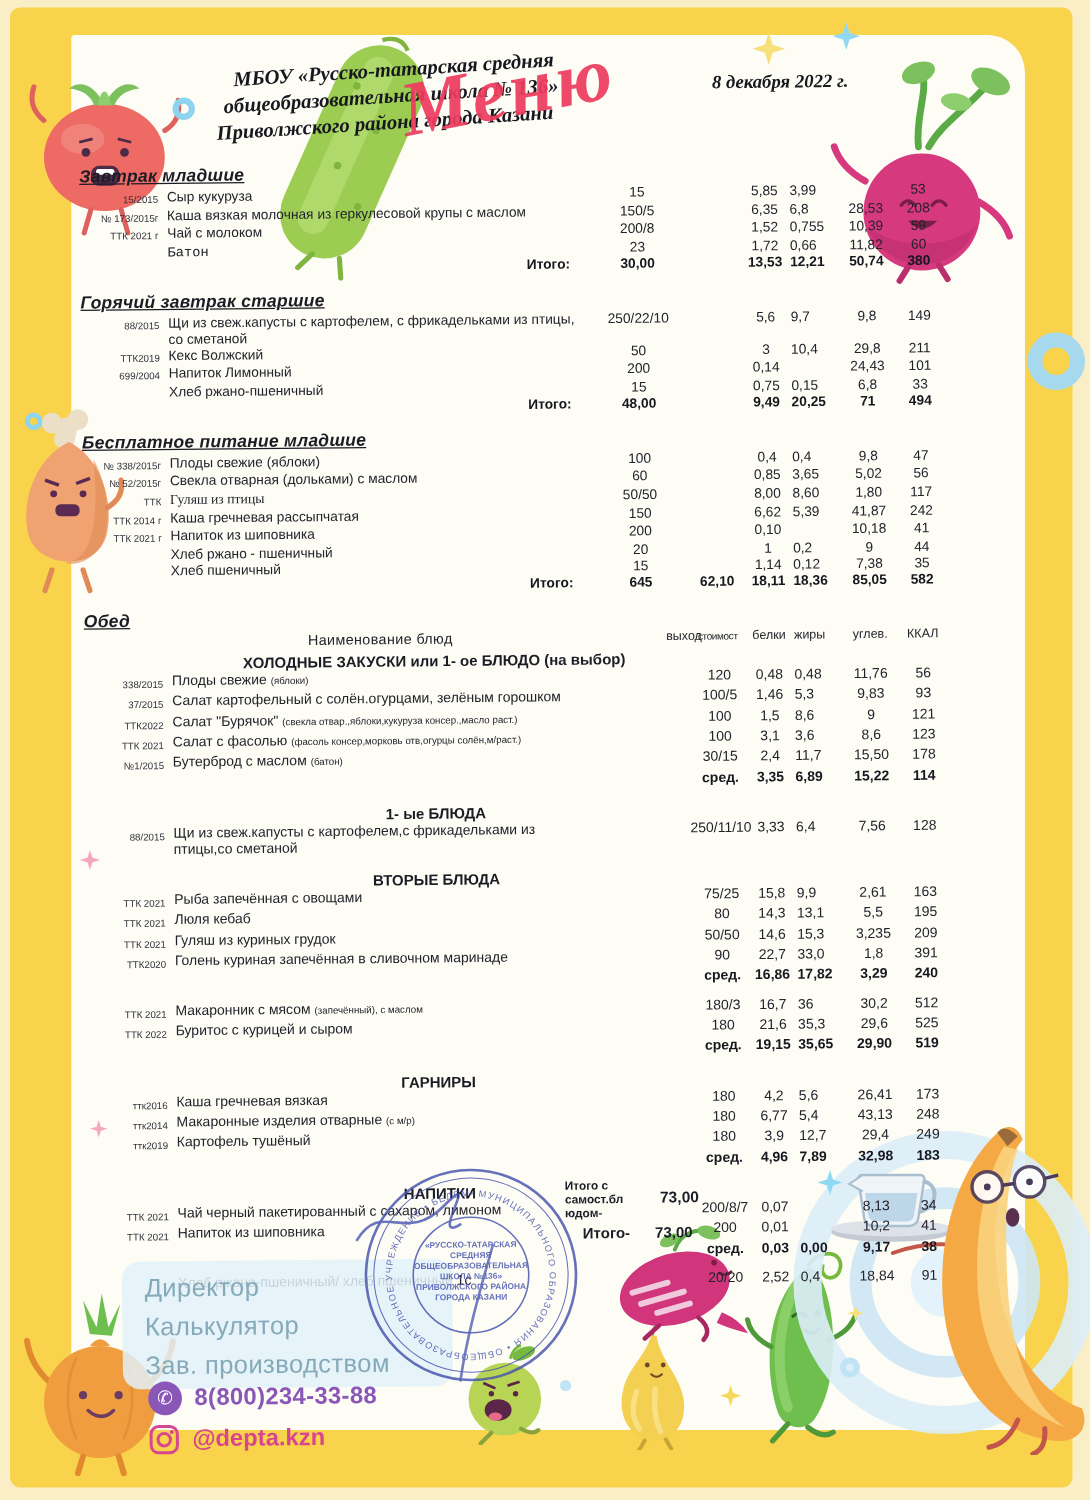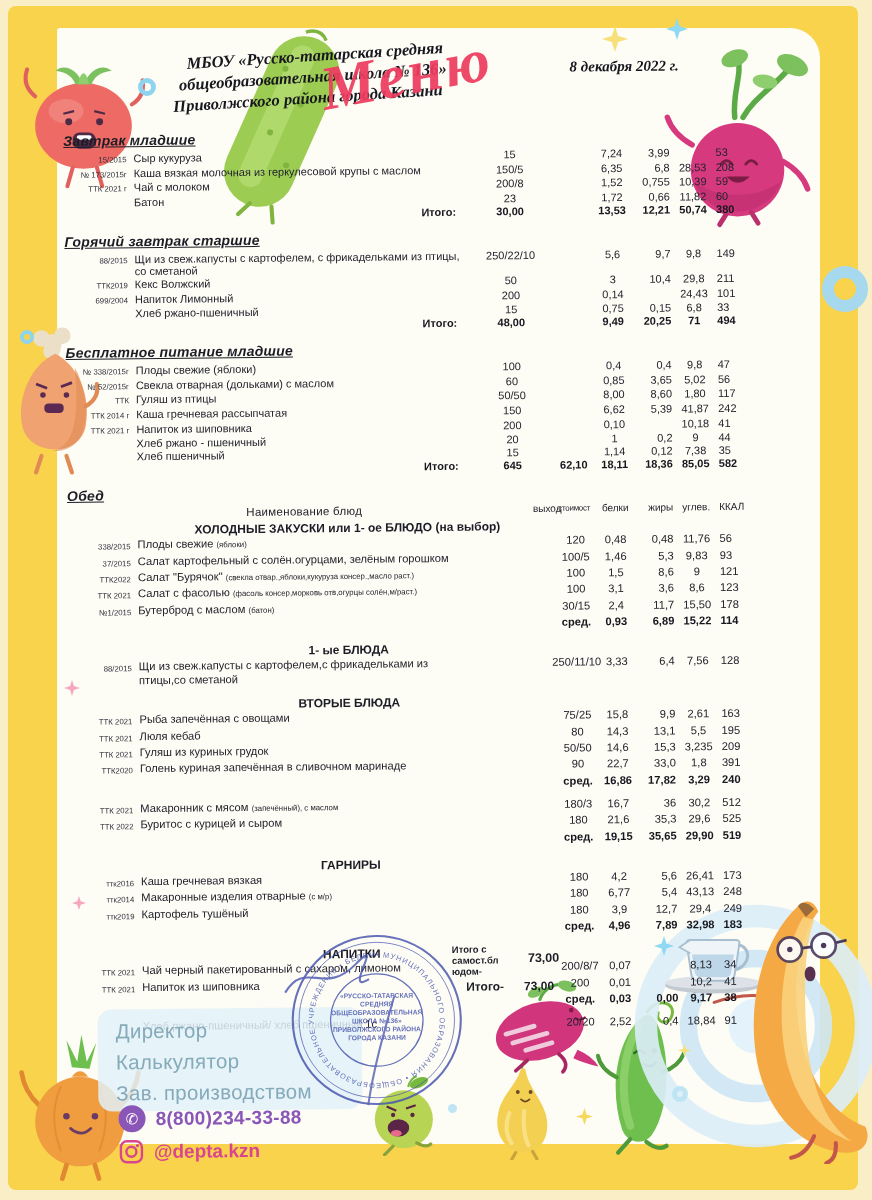--- a/index.html
+++ b/index.html
@@ -27,23 +27,23 @@
   .trow.bold{font-weight:700;color:#17171f}
   .c-code{width:70px;flex:none;font-size:7.8px;font-weight:400;text-align:right;
           padding:2px 7px 0 0;box-sizing:border-box;color:#31313d}
   .c-name{flex:1;padding-right:2px}
   .c-name .note{font-size:7.8px}
   .c-out{width:80px;flex:none;text-align:center}
   .trow.obed .c-out{transform:translateX(62px)}
   .trow.chead .c-out{transform:translateX(34px)}
   .c-cost{width:42px;flex:none;text-align:center}
   .c-prot{width:40px;flex:none;text-align:center}
-  .c-fat{width:38px;flex:none;text-align:right}
+  .c-fat{width:38px;flex:none;text-align:left}
   .c-carb{width:46px;flex:none;text-align:center}
-  .c-kcal{width:38px;flex:none;text-align:left}
+  .c-kcal{width:38px;flex:none;text-align:center}
   .total-label{text-align:right;padding-right:14px;font-weight:700}
   .tsection{font:italic 700 14px "Liberation Sans",sans-serif;text-decoration:underline;
             color:#1c1c26;margin:3px 0 4px;letter-spacing:.2px}
   .tsubhead{font-weight:700;font-size:12px;color:#1c1c26;text-align:center;width:560px;margin:3px 0 1px}
   .tgap{height:8px}
   .trow.chead{font-size:10px}
   .trow.chead .c-name{text-align:center;font-size:11.5px;letter-spacing:.3px}
   .trow.chead .c-cost{font-size:8px;letter-spacing:-.3px}
 
   
@@ -242,21 +242,21 @@
       <div class="date">8 декабря 2022 г.</div>
       <div class="menu-script">Меню</div>
 
       <div class="menu-table">
           <div class="tsection">Завтрак младшие</div>
           <div class="trow">
             <div class="c-code">15/2015</div>
             <div class="c-name"><div class="nm" style="display: inline;">Сыр кукуруза</div></div>
             <div class="c-out">15</div>
             <div class="c-cost"></div>
-            <div class="c-prot">7,24</div>
+            <div class="c-prot">5,85</div>
             <div class="c-fat">3,99</div>
             <div class="c-carb"></div>
             <div class="c-kcal">53</div>
           </div>
           <div class="trow">
             <div class="c-code">№ 173/2015г</div>
             <div class="c-name"><div class="nm" style="display: inline;">Каша вязкая молочная из геркулесовой крупы с маслом</div></div>
             <div class="c-out">150/5</div>
             <div class="c-cost"></div>
             <div class="c-prot">6,35</div>
@@ -269,21 +269,21 @@
             <div class="c-name"><div class="nm" style="display: inline;">Чай с молоком</div></div>
             <div class="c-out">200/8</div>
             <div class="c-cost"></div>
             <div class="c-prot">1,52</div>
             <div class="c-fat">0,755</div>
             <div class="c-carb">10,39</div>
             <div class="c-kcal">59</div>
           </div>
           <div class="trow">
             <div class="c-code"></div>
-            <div class="c-name"><div class="nm" style="display: inline;">Батон</div></div>
+            <div class="c-name"><div class="nm" style="display: inline; font-family: Liberation Mono, monospace;">Батон</div></div>
             <div class="c-out">23</div>
             <div class="c-cost"></div>
             <div class="c-prot">1,72</div>
             <div class="c-fat">0,66</div>
             <div class="c-carb">11,82</div>
             <div class="c-kcal">60</div>
           </div>
           <div class="trow bold">
             <div class="c-code"></div>
             <div class="c-name total-label">Итого:</div>
@@ -363,21 +363,21 @@
             <div class="c-name"><div class="nm" style="display: inline;">Свекла отварная (дольками) с маслом</div></div>
             <div class="c-out">60</div>
             <div class="c-cost"></div>
             <div class="c-prot">0,85</div>
             <div class="c-fat">3,65</div>
             <div class="c-carb">5,02</div>
             <div class="c-kcal">56</div>
           </div>
           <div class="trow">
             <div class="c-code">ТТК</div>
-            <div class="c-name"><div class="nm" style="display: inline;">Гуляш из птицы</div></div>
+            <div class="c-name"><div class="nm" style="display: inline; font-family: Liberation Serif, serif;">Гуляш из птицы</div></div>
             <div class="c-out">50/50</div>
             <div class="c-cost"></div>
             <div class="c-prot">8,00</div>
             <div class="c-fat">8,60</div>
             <div class="c-carb">1,80</div>
             <div class="c-kcal">117</div>
           </div>
           <div class="trow">
             <div class="c-code">ТТК 2014 г</div>
             <div class="c-name"><div class="nm" style="display: inline;">Каша гречневая рассыпчатая</div></div>
@@ -489,21 +489,21 @@
             <div class="c-prot">2,4</div>
             <div class="c-fat">11,7</div>
             <div class="c-carb">15,50</div>
             <div class="c-kcal">178</div>
           </div>
           <div class="trow obed bold">
             <div class="c-code"></div>
             <div class="c-name"></div>
             <div class="c-out">сред.</div>
             <div class="c-cost"></div>
-            <div class="c-prot">0,93</div>
+            <div class="c-prot">3,35</div>
             <div class="c-fat">6,89</div>
             <div class="c-carb">15,22</div>
             <div class="c-kcal">114</div>
           </div>
           <div class="tgap"></div>
           <div class="tsubhead">1- ые БЛЮДА</div>
           <div class="trow obed">
             <div class="c-code">88/2015</div>
             <div class="c-name"><div class="nm" style="display: inline;">Щи из свеж.капусты с картофелем,с фрикадельками из птицы,со сметаной</div></div>
             <div class="c-out">250/11/10</div>

